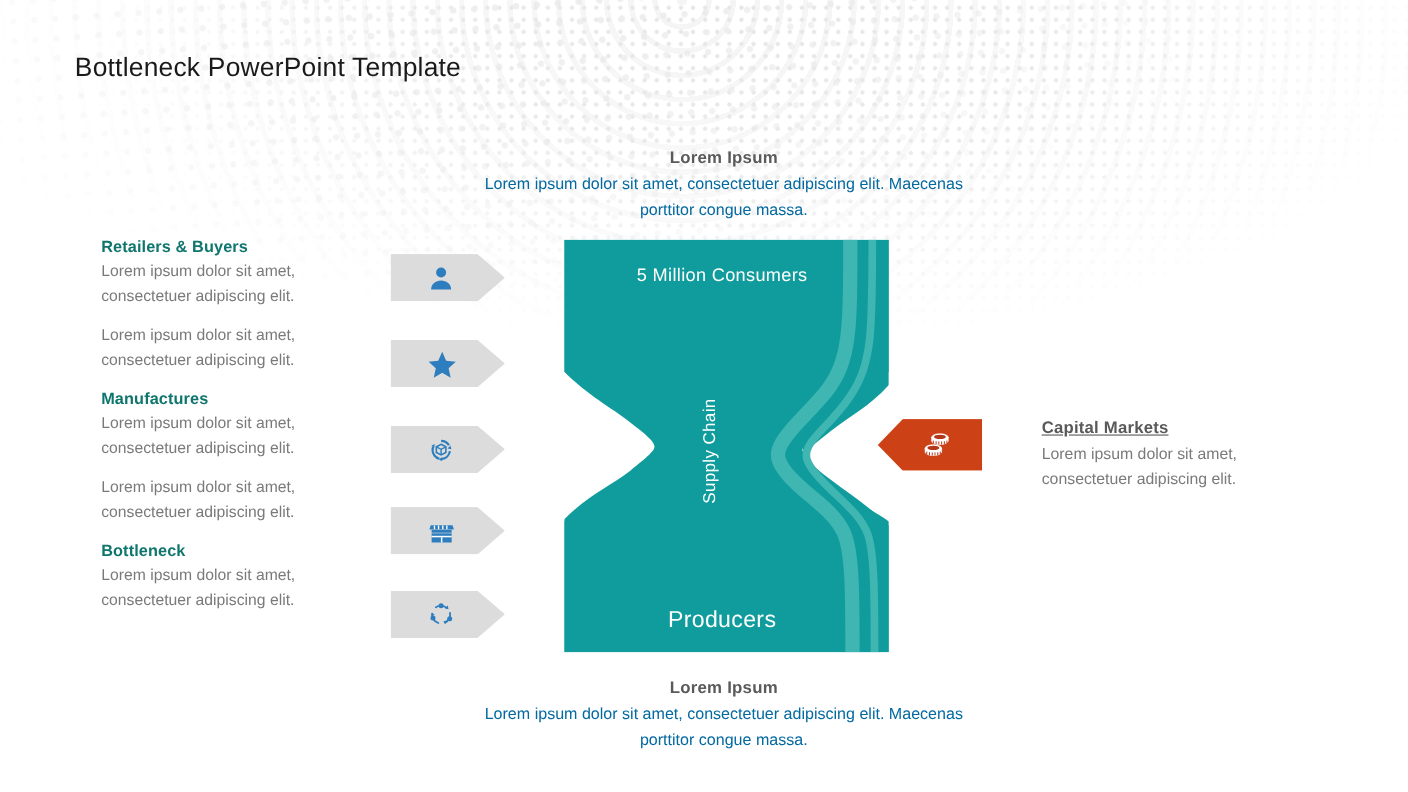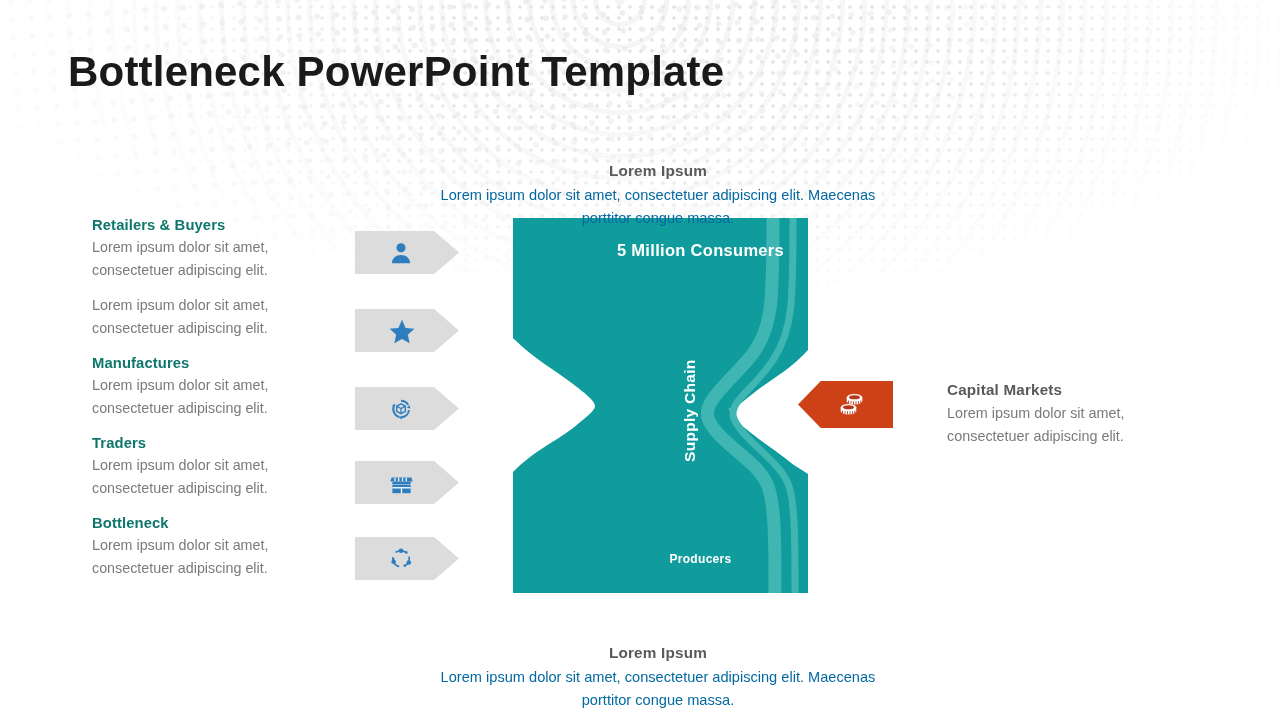--- a/index.html
+++ b/index.html
@@ -70,22 +70,22 @@
     mask-image:
       radial-gradient(ellipse 760px 340px at 660px 50px, #000 0%, rgba(0,0,0,.55) 50%, transparent 90%);
     opacity: .55;
   }
 
   
   #slide-title {
     position: absolute;
     left: 68px;
     top: 48px;
-    font-size: 42px;
-    font-weight: 700;
+    font-size: 24px;
+    font-weight: 400;
     color: #1a1a1a;
     letter-spacing: .2px;
     white-space: nowrap;
   }
 
   
   #left-list {
     position: absolute;
     left: 92px;
     top: 214px;
@@ -133,37 +133,36 @@
     left: 505px;
     top: 210px;
     width: 310px;
     height: 390px;
   }
   #hourglass-wrap svg { display: block; }
 
   .hg-label {
     position: absolute;
     color: #ffffff;
-    font-weight: bold;
+    font-weight: normal;
     letter-spacing: .3px;
-    margin-left: 44px;
   }
   #hg-top-label {
     left: 513px;
     top: 241px;
     width: 287px;
     text-align: center;
     font-size: 16.5px;
   }
   #hg-bottom-label {
     left: 513px;
     top: 552px;
     width: 287px;
     text-align: center;
-    font-size: 12px;
+    font-size: 21px;
   }
   #hg-mid-label {
     left: 606px;
     top: 348px;
     width: 80px;
     height: 125px;
     display: flex;
     align-items: center;
     justify-content: center;
     font-size: 15.5px;
@@ -178,21 +177,20 @@
     text-align: center;
   }
   #top-block  { left: 423px; top: 132px; }
   #bottom-block { left: 423px; top: 614px; }
   .center-block .cb-title {
     font-size: 15.3px;
     font-weight: bold;
     color: #5a5a5a;
     line-height: 23px;
     letter-spacing: .2px;
-    margin-top: 27px;
   }
   .center-block .cb-desc {
     font-size: 14.6px;
     color: #0369a1;
     line-height: 23px;
     margin-top: 2px;
   }
 
   
   #orange-arrow {
@@ -215,20 +213,21 @@
     left: 947px;
     top: 378px;
     width: 260px;
   }
   #right-block .rb-title {
     font-size: 15.2px;
     font-weight: bold;
     color: #595959;
     line-height: 23px;
     letter-spacing: .2px;
+    text-decoration: underline;
   }
   #right-block .rb-desc {
     font-size: 14.4px;
     color: #7a7a7a;
     line-height: 23px;
     margin-top: 1px;
   }
 </style>
 </head>
 <body>
@@ -253,21 +252,20 @@
     <div class="left-item">
       <div class="left-item-desc">Lorem ipsum dolor sit amet, consectetuer adipiscing elit.</div>
     </div>
 
     <div class="left-item">
       <div class="left-item-title">Manufactures</div>
       <div class="left-item-desc">Lorem ipsum dolor sit amet, consectetuer adipiscing elit.</div>
     </div>
 
     <div class="left-item">
-      <div class="left-item-title">Traders</div>
       <div class="left-item-desc">Lorem ipsum dolor sit amet, consectetuer adipiscing elit.</div>
     </div>
 
     <div class="left-item">
       <div class="left-item-title">Bottleneck</div>
       <div class="left-item-desc">Lorem ipsum dolor sit amet, consectetuer adipiscing elit.</div>
     </div>
 
   </div>
 

